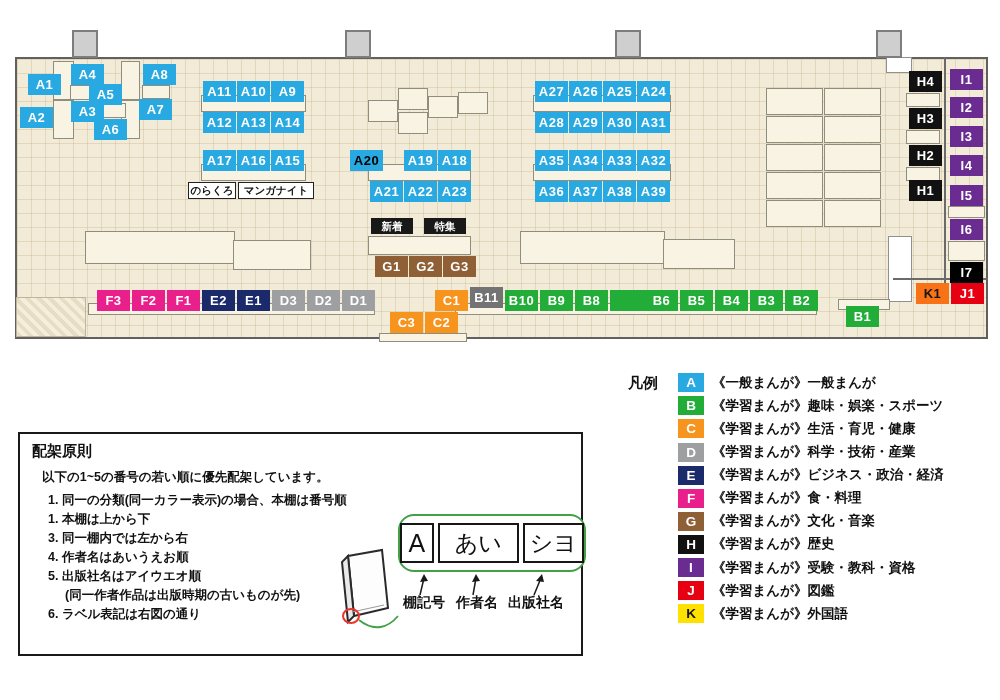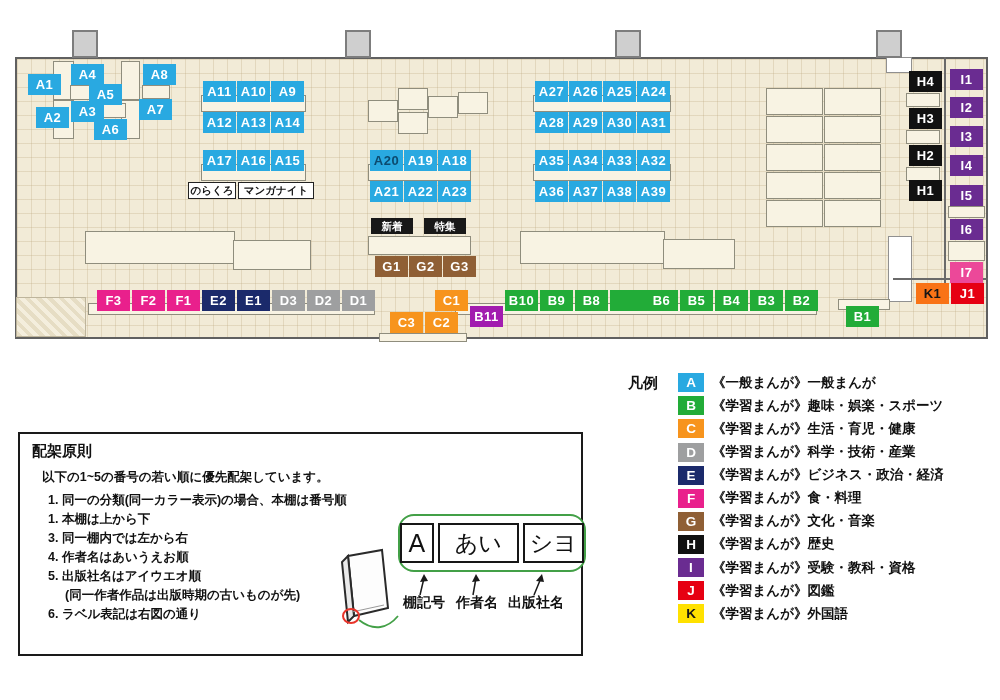--- a/index.html
+++ b/index.html
@@ -113,42 +113,42 @@
   <div class="shelf" style="left:85px;top:231px;width:150px;height:33px"></div>
   <div class="shelf" style="left:233px;top:240px;width:78px;height:30px"></div>
   <div class="shelf" style="left:520px;top:231px;width:145px;height:33px"></div>
   <div class="shelf" style="left:663px;top:239px;width:72px;height:30px"></div>
   <div class="shelf" style="left:88px;top:303px;width:287px;height:12px"></div>
   <div class="shelf" style="left:455px;top:303px;width:362px;height:12px"></div>
   <div class="shelf" style="left:379px;top:333px;width:88px;height:9px"></div>
   <div class="shelf" style="left:838px;top:299px;width:52px;height:11px"></div>
 
   <div class="badge cbadge" style="left: 20px; top: 74px; background: rgb(41, 169, 225); color: rgb(255, 255, 255); margin-left: 8px;">A1</div>
-  <div class="badge cbadge" style="left: 20px; top: 107px; background: rgb(41, 169, 225); color: rgb(255, 255, 255); margin-left: 16px;">A2</div>
+  <div class="badge cbadge" style="left: 20px; top: 107px; background: rgb(41, 169, 225); color: rgb(255, 255, 255);">A2</div>
   <div class="badge cbadge" style="left: 71px; top: 64px; background: rgb(41, 169, 225); color: rgb(255, 255, 255);">A4</div>
   <div class="badge cbadge" style="left: 89px; top: 84px; background: rgb(41, 169, 225); color: rgb(255, 255, 255);">A5</div>
   <div class="badge cbadge" style="left: 71px; top: 101px; background: rgb(41, 169, 225); color: rgb(255, 255, 255);">A3</div>
   <div class="badge cbadge" style="left: 94px; top: 119px; background: rgb(41, 169, 225); color: rgb(255, 255, 255);">A6</div>
   <div class="badge cbadge" style="left: 143px; top: 64px; background: rgb(41, 169, 225); color: rgb(255, 255, 255);">A8</div>
   <div class="badge cbadge" style="left: 139px; top: 99px; background: rgb(41, 169, 225); color: rgb(255, 255, 255);">A7</div>
 
   <div class="badge cbadge" style="left: 203px; top: 81px; background: rgb(41, 169, 225); color: rgb(255, 255, 255);">A11</div>
   <div class="badge cbadge" style="left: 237px; top: 81px; background: rgb(41, 169, 225); color: rgb(255, 255, 255);">A10</div>
   <div class="badge cbadge" style="left: 271px; top: 81px; background: rgb(41, 169, 225); color: rgb(255, 255, 255);">A9</div>
   <div class="badge cbadge" style="left: 203px; top: 112px; background: rgb(41, 169, 225); color: rgb(255, 255, 255);">A12</div>
   <div class="badge cbadge" style="left: 237px; top: 112px; background: rgb(41, 169, 225); color: rgb(255, 255, 255);">A13</div>
   <div class="badge cbadge" style="left: 271px; top: 112px; background: rgb(41, 169, 225); color: rgb(255, 255, 255);">A14</div>
   <div class="badge cbadge" style="left: 203px; top: 150px; background: rgb(41, 169, 225); color: rgb(255, 255, 255);">A17</div>
   <div class="badge cbadge" style="left: 237px; top: 150px; background: rgb(41, 169, 225); color: rgb(255, 255, 255);">A16</div>
   <div class="badge cbadge" style="left: 271px; top: 150px; background: rgb(41, 169, 225); color: rgb(255, 255, 255);">A15</div>
 
   <div class="wlabel" style="left:188px;top:182px;width:48px">のらくろ</div>
   <div class="wlabel" style="left:238px;top:182px;width:76px">マンガナイト</div>
 
-  <div class="badge cbadge" style="left: 370px; top: 150px; background: rgb(41, 169, 225); color: #0c4a6e;">A20</div>
+  <div class="badge cbadge" style="left: 350px; top: 150px; background: rgb(41, 169, 225); color: #000000;">A20</div>
   <div class="badge cbadge" style="left: 404px; top: 150px; background: rgb(41, 169, 225); color: rgb(255, 255, 255);">A19</div>
   <div class="badge cbadge" style="left: 438px; top: 150px; background: rgb(41, 169, 225); color: rgb(255, 255, 255);">A18</div>
   <div class="badge cbadge" style="left: 370px; top: 181px; background: rgb(41, 169, 225); color: rgb(255, 255, 255);">A21</div>
   <div class="badge cbadge" style="left: 404px; top: 181px; background: rgb(41, 169, 225); color: rgb(255, 255, 255);">A22</div>
   <div class="badge cbadge" style="left: 438px; top: 181px; background: rgb(41, 169, 225); color: rgb(255, 255, 255);">A23</div>
 
   <div class="blabel" style="left:371px;top:218px">新着</div>
   <div class="blabel" style="left:424px;top:218px">特集</div>
   <div class="badge cbadge" style="left: 375px; top: 256px; background: rgb(143, 95, 53); color: rgb(255, 255, 255);">G1</div>
   <div class="badge cbadge" style="left: 409px; top: 256px; background: rgb(143, 95, 53); color: rgb(255, 255, 255);">G2</div>
@@ -173,21 +173,21 @@
 
   <div class="badge cbadge" style="left: 97px; top: 290px; background: rgb(233, 32, 140); color: rgb(255, 255, 255);">F3</div>
   <div class="badge cbadge" style="left: 132px; top: 290px; background: rgb(233, 32, 140); color: rgb(255, 255, 255);">F2</div>
   <div class="badge cbadge" style="left: 167px; top: 290px; background: rgb(233, 32, 140); color: rgb(255, 255, 255);">F1</div>
   <div class="badge cbadge" style="left: 202px; top: 290px; background: rgb(27, 42, 107); color: rgb(255, 255, 255);">E2</div>
   <div class="badge cbadge" style="left: 237px; top: 290px; background: rgb(27, 42, 107); color: rgb(255, 255, 255);">E1</div>
   <div class="badge cbadge" style="left: 272px; top: 290px; background: rgb(158, 159, 160); color: rgb(255, 255, 255);">D3</div>
   <div class="badge cbadge" style="left: 307px; top: 290px; background: rgb(158, 159, 160); color: rgb(255, 255, 255);">D2</div>
   <div class="badge cbadge" style="left: 342px; top: 290px; background: rgb(158, 159, 160); color: rgb(255, 255, 255);">D1</div>
   <div class="badge cbadge" style="left: 435px; top: 290px; background: rgb(247, 148, 29); color: rgb(255, 255, 255);">C1</div>
-  <div class="badge cbadge" style="left: 470px; top: 306px; background: #a21caf; color: rgb(255, 255, 255);">B11</div>
+  <div class="badge cbadge" style="left: 470px; top: 287px; background: #737373; color: rgb(255, 255, 255);">B11</div>
   <div class="badge cbadge" style="left: 505px; top: 290px; background: rgb(34, 172, 56); color: rgb(255, 255, 255);">B10</div>
   <div class="badge cbadge" style="left: 540px; top: 290px; background: rgb(34, 172, 56); color: rgb(255, 255, 255);">B9</div>
   <div class="badge cbadge" style="left: 575px; top: 290px; background: rgb(34, 172, 56); color: rgb(255, 255, 255);">B8</div>
   <div class="badge cbadge" style="left: 610px; top: 290px; background: rgb(34, 172, 56); color: rgb(255, 255, 255); padding-left: 41px;">B7</div>
   <div class="badge cbadge" style="left: 645px; top: 290px; background: rgb(34, 172, 56); color: rgb(255, 255, 255);">B6</div>
   <div class="badge cbadge" style="left: 680px; top: 290px; background: rgb(34, 172, 56); color: rgb(255, 255, 255);">B5</div>
   <div class="badge cbadge" style="left: 715px; top: 290px; background: rgb(34, 172, 56); color: rgb(255, 255, 255);">B4</div>
   <div class="badge cbadge" style="left: 750px; top: 290px; background: rgb(34, 172, 56); color: rgb(255, 255, 255);">B3</div>
   <div class="badge cbadge" style="left: 785px; top: 290px; background: rgb(34, 172, 56); color: rgb(255, 255, 255);">B2</div>
   <div class="badge cbadge" style="left: 390px; top: 312px; background: rgb(247, 148, 29); color: rgb(255, 255, 255);">C3</div>
@@ -197,21 +197,21 @@
   <div class="badge cbadge" style="left: 909px; top: 71px; background: rgb(17, 17, 17); color: rgb(255, 255, 255);">H4</div>
   <div class="badge cbadge" style="left: 909px; top: 108px; background: rgb(17, 17, 17); color: rgb(255, 255, 255);">H3</div>
   <div class="badge cbadge" style="left: 909px; top: 145px; background: rgb(17, 17, 17); color: rgb(255, 255, 255);">H2</div>
   <div class="badge cbadge" style="left: 909px; top: 180px; background: rgb(17, 17, 17); color: rgb(255, 255, 255);">H1</div>
   <div class="badge cbadge" style="left: 950px; top: 69px; background: rgb(106, 44, 145); color: rgb(255, 255, 255);">I1</div>
   <div class="badge cbadge" style="left: 950px; top: 97px; background: rgb(106, 44, 145); color: rgb(255, 255, 255);">I2</div>
   <div class="badge cbadge" style="left: 950px; top: 126px; background: rgb(106, 44, 145); color: rgb(255, 255, 255);">I3</div>
   <div class="badge cbadge" style="left: 950px; top: 155px; background: rgb(106, 44, 145); color: rgb(255, 255, 255);">I4</div>
   <div class="badge cbadge" style="left: 950px; top: 185px; background: rgb(106, 44, 145); color: rgb(255, 255, 255);">I5</div>
   <div class="badge cbadge" style="left: 950px; top: 219px; background: rgb(106, 44, 145); color: rgb(255, 255, 255);">I6</div>
-  <div class="badge cbadge" style="left: 950px; top: 262px; background: #ec4899; color: rgb(255, 255, 255);">I7</div>
+  <div class="badge cbadge" style="left: 950px; top: 262px; background: #000000; color: rgb(255, 255, 255);">I7</div>
   <div class="badge cbadge" style="left: 916px; top: 283px; background: #f97316; color: rgb(22, 22, 22);">K1</div>
   <div class="badge cbadge" style="left: 951px; top: 283px; background: rgb(230, 0, 18); color: rgb(255, 255, 255);">J1</div>
 
   <div class="legend">
     <div class="legend-title">凡例</div>
     <div class="lgrows">
       <div class="lgrow">
         <span class="lsq cbadge" style="background: rgb(41, 169, 225); color: rgb(255, 255, 255);">A</span>
         <span class="lgtext"><span>《一般まんが》</span><span>一般まんが</span></span>
       </div>

